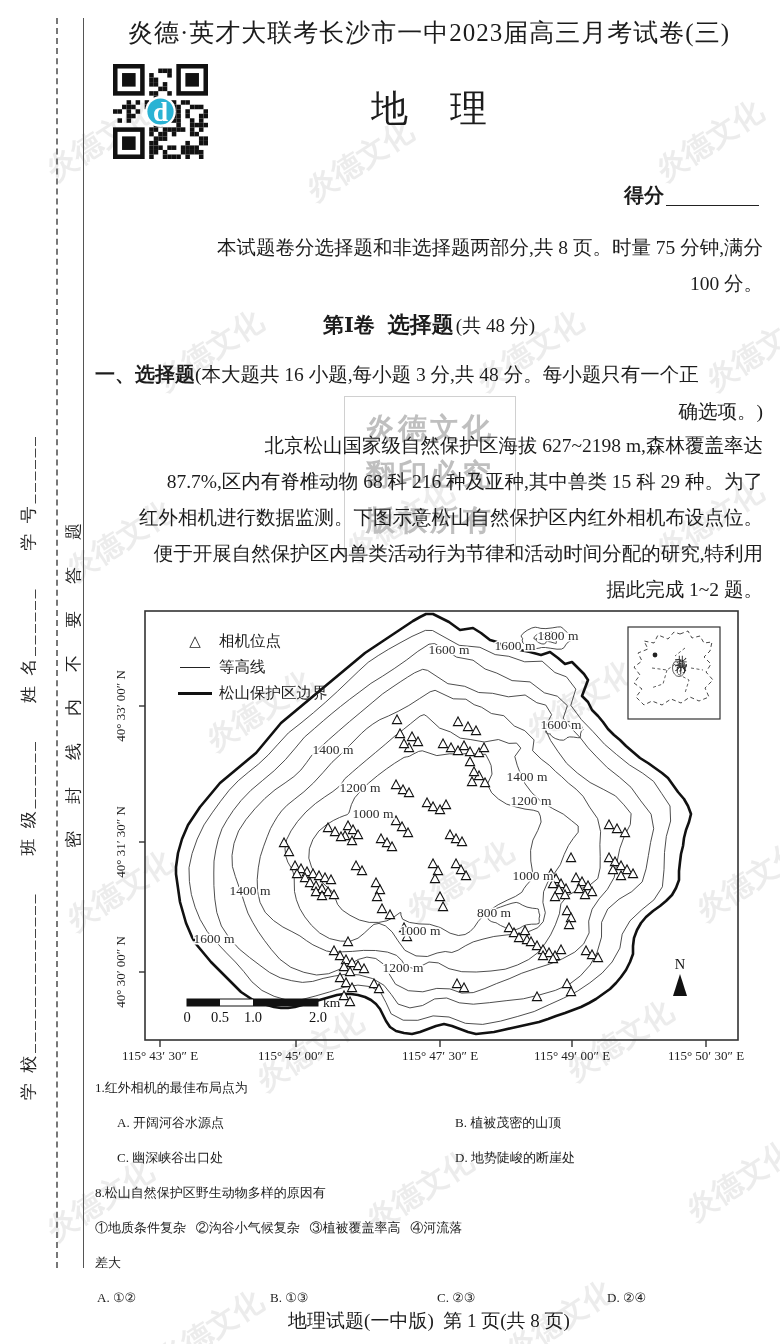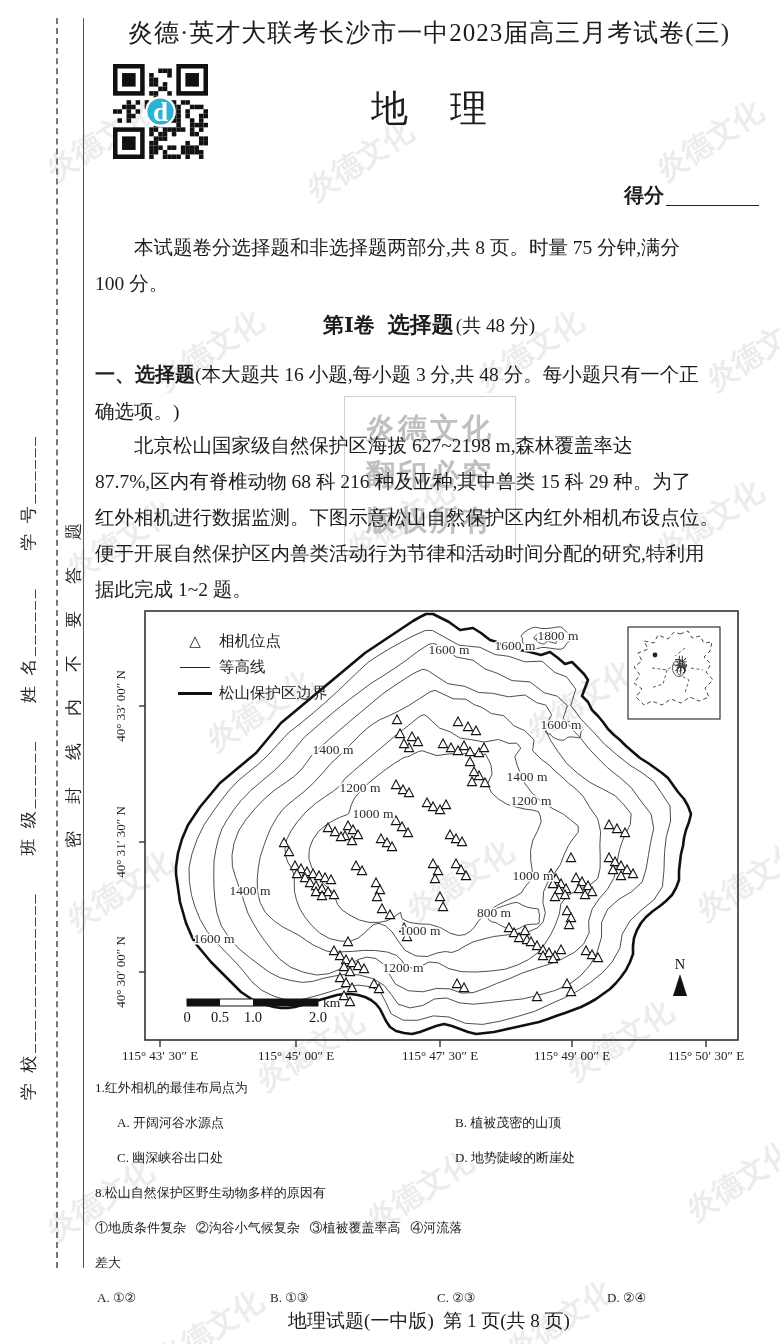--- a/index.html
+++ b/index.html
@@ -22,21 +22,21 @@
   
   .content{position:absolute;left:95px;top:0;width:668px;height:1344px;}
   .title{position:absolute;top:16px;left:0;width:100%;text-align:center;margin:0;
       font-size:25px;font-weight:normal;letter-spacing:1px;}
   .subject{position:absolute;top:84px;left:0;width:100%;text-align:center;
       font-size:37px;font-weight:normal;letter-spacing:42px;text-indent:42px;}
   .score{position:absolute;top:182px;right:4px;font-size:20px;font-weight:bold;}
   .score-line{display:inline-block;width:93px;height:20px;border-bottom:1.6px solid #222;
       vertical-align:-4px;margin-left:2px;}
   .intro{position:absolute;top:230px;left:0;width:100%;margin:0;font-size:19.5px;line-height:36px;}
-  .blk{display:block;}
+  .blk{display:block;text-align:right;}
   .ind{padding-left:39px;}
   .sect{position:absolute;top:310px;left:0;width:100%;text-align:center;}
   .sp{font-size:21px;font-weight:bold;margin-top:20px;}
   .sn{font-size:22px;font-weight:bold;margin-left:13px;margin-top:12px;}
   .sc{font-size:19px;margin-left:2px;}
   .bigq{position:absolute;top:356px;left:0;width:100%;margin:0;font-size:19.5px;line-height:37px;}
   .bigq .bold{font-weight:bold;font-size:20px;}
   .passage{position:absolute;top:428px;left:0;width:100%;margin:0;font-size:19.5px;line-height:36px;}
   
   .figure{position:absolute;top:598px;left:0;width:668px;height:470px;}

